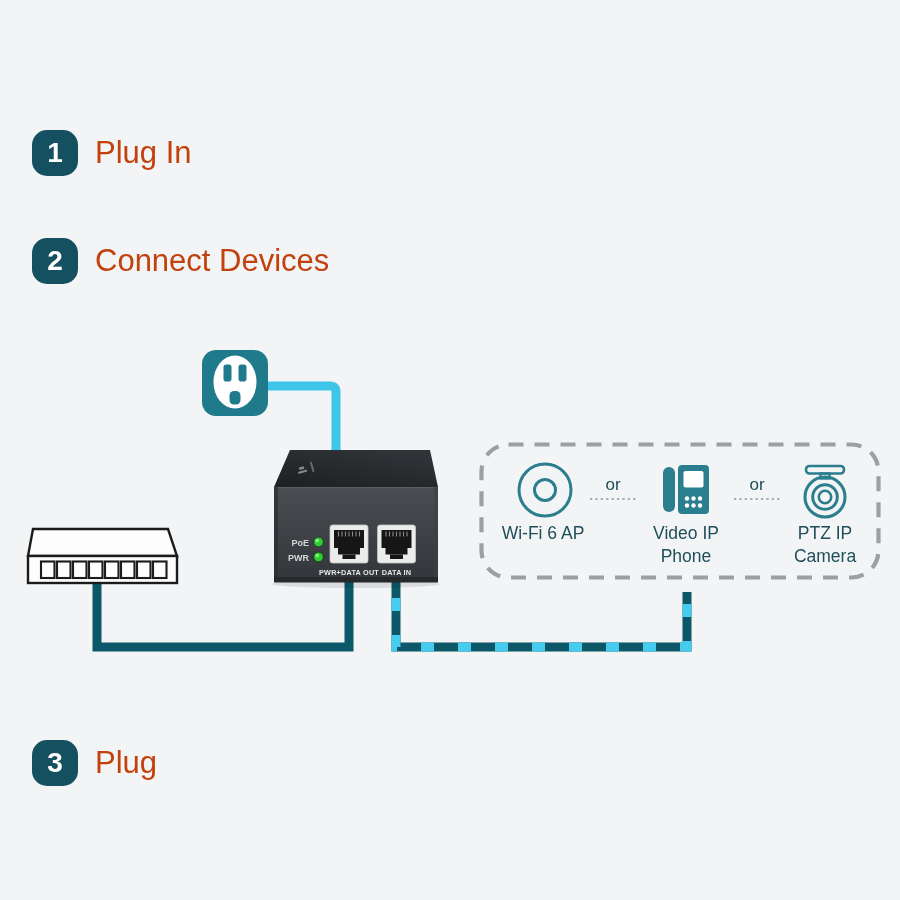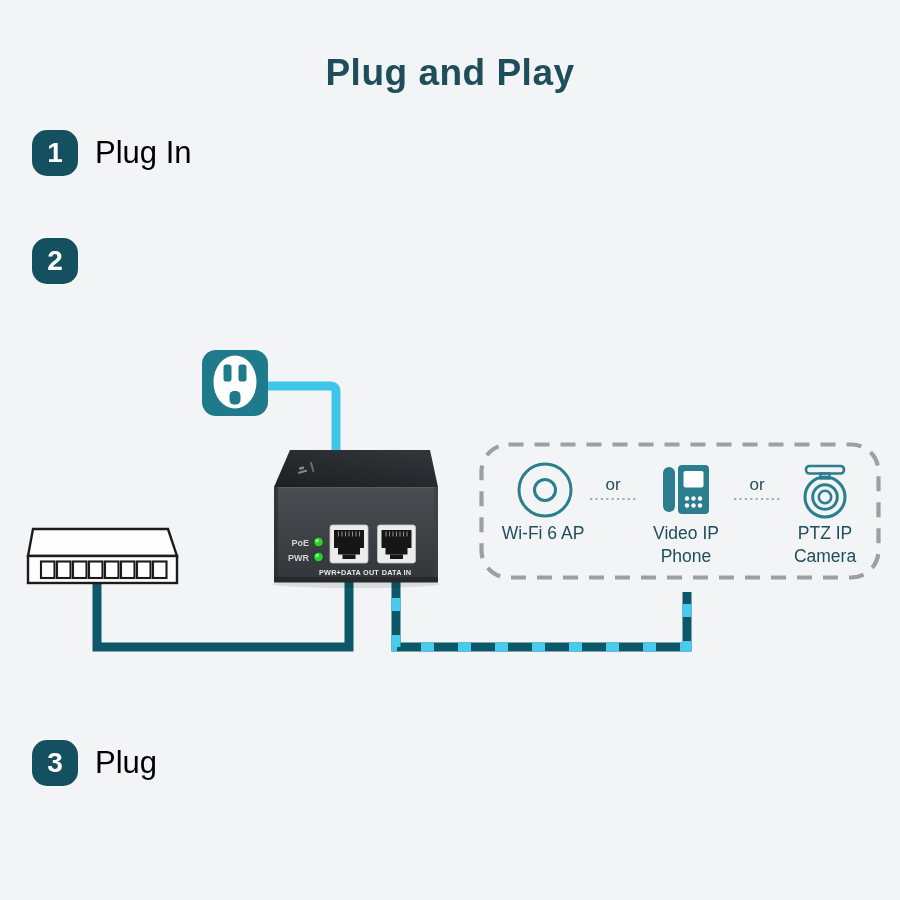--- a/index.html
+++ b/index.html
@@ -11,38 +11,38 @@
   .title{
     position:absolute;top:52px;left:0;width:900px;text-align:center;
     font-size:37px;font-weight:bold;color:#1d4e5a;letter-spacing:.5px;
   }
   .step{position:absolute;left:32px;display:flex;align-items:center;gap:17px;}
   .step-badge{
     width:46px;height:46px;border-radius:15px;background:#14505f;color:#fff;
     font-size:28px;font-weight:bold;display:flex;align-items:center;justify-content:center;
     flex:0 0 auto;
   }
-  .step-label{font-size:31px;color:#000000;white-space:nowrap;}
+  .step-label{font-size:31px;color:#c2410c;white-space:nowrap;}
   #step1{top:130px;} #step2{top:238px;} #step3{top:740px;}
   svg{position:absolute;top:0;left:0;}
   text{font-family:"Liberation Sans",sans-serif;}
 </style>
 </head>
 <body>
 
 <div id="canvas">
 
-  <div class="title">Plug and Play</div>
 
   <div class="step" id="step1">
     <div class="step-badge">1</div>
     <div class="step-label">Plug In</div>
   </div>
   <div class="step" id="step2">
     <div class="step-badge">2</div>
+    <div class="step-label">Connect Devices</div>
   </div>
   <div class="step" id="step3">
     <div class="step-badge">3</div>
     <div class="step-label">Plug</div>
   </div>
 
   <svg width="900" height="900" viewBox="0 0 900 900">
     <defs>
       <linearGradient id="topGrad" x1="0" y1="1" x2="0.7" y2="0">
         <stop offset="0" stop-color="#1d1f22"></stop>

